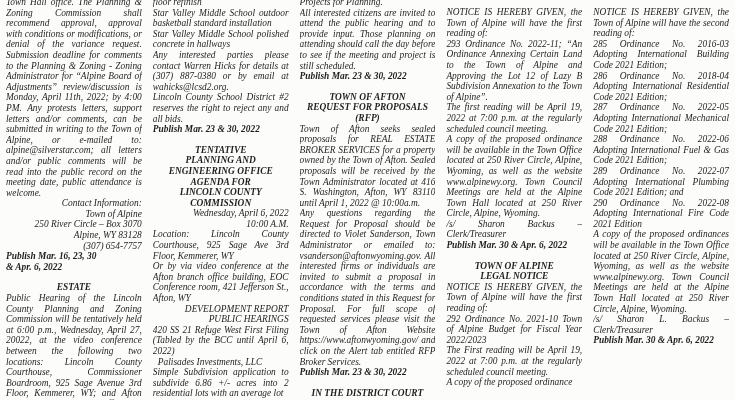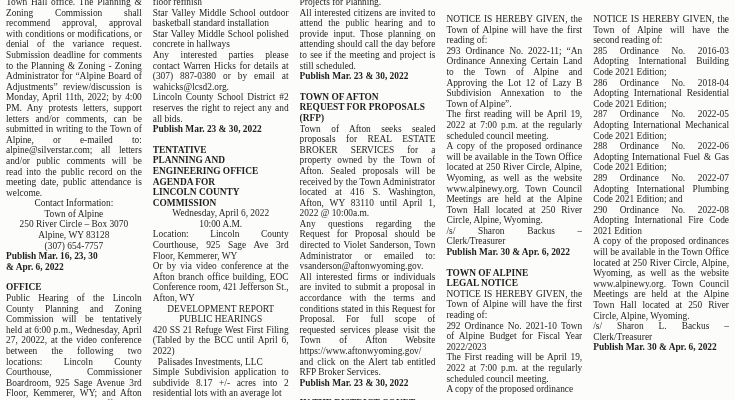--- a/index.html
+++ b/index.html
@@ -15,33 +15,34 @@
   }
   .page {
     width: 735px;
     height: 400px;
     box-sizing: border-box;
     padding: 0 6px;
     display: grid;
     grid-template-columns: repeat(5, 1fr);
     column-gap: 11px;
     overflow: hidden;
+    font-style: italic;
   }
   .col { overflow: hidden; }
   .col.clip-top { margin-top: -3px; }
-  .col.low-top  { margin-top: 14px; }
+  .col.low-top  { margin-top: 7px; }
   .blk { margin: 0; }
   .blk.para {
     text-align: justify;
     text-justify: inter-word;
   }
-  .blk.line { text-align: center; }
+  .blk.line { text-align: right; }
   .blk.heading {
     font-weight: 700;
-    text-align: left;
+    text-align: center;
     white-space: pre-line;
     margin-top: 10px;
   }
   .blk.publish {
     font-weight: 700;
     text-align: left;
     white-space: pre-line;
     margin-bottom: 10px;
   }
   .blk.indent { padding-left: 5px; }
@@ -52,21 +53,21 @@
 <main class="page" id="columns">
     <div class="col clip-top">
       <p class="blk para">Town Hall office.  The Planning &amp; Zoning Commission shall recommend approval, approval with conditions or modifications, or denial of the variance request. Submission deadline for comments to the Planning &amp; Zoning - Zoning Administrator for “Alpine Board of Adjustments” review/discussion is Monday, April 11th, 2022; by 4:00 PM.  Any protests letters, support letters and/or comments, can be submitted in writing to the Town of Alpine, or e-mailed to: alpine@silverstar.com; all letters and/or public comments will be read into the public record on the meeting date, public attendance is welcome.</p>
       <p class="blk line">Contact Information:</p>
       <p class="blk line">Town of Alpine</p>
       <p class="blk line">250 River Circle – Box 3070</p>
       <p class="blk line">Alpine, WY  83128</p>
       <p class="blk line">(307) 654-7757</p>
       <p class="blk publish">Publish Mar. 16, 23, 30
 &amp; Apr. 6, 2022</p>
-      <p class="blk heading">OFFICE</p>
+      <p class="blk heading">ESTATE</p>
       <p class="blk para">Public Hearing of the Lincoln County Planning and Zoning Commission will be tentatively held at 6:00 p.m., Wednesday, April 27, 20022, at the video conference between the following two locations:  Lincoln County Courthouse, Commissioner Boardroom, 925 Sage Avenue 3rd Floor, Kemmerer, WY; and Afton Planning &amp; Engineering Office,</p>
     </div>
     <div class="col clip-top">
       <p class="blk para">floor refinish</p>
       <p class="blk para">Star Valley Middle School outdoor basketball standard installation</p>
       <p class="blk para">Star Valley Middle School polished concrete in hallways</p>
       <p class="blk para">Any interested parties please contact Warren Hicks for details at (307) 887-0380 or by email at wahicks@lcsd2.org.</p>
       <p class="blk para">Lincoln County School District #2 reserves the right to reject any and all bids.</p>
       <p class="blk publish">Publish Mar. 23 &amp; 30, 2022</p>
       <p class="blk heading">TENTATIVE
@@ -76,21 +77,21 @@
 LINCOLN COUNTY
 COMMISSION</p>
       <p class="blk line">Wednesday, April 6, 2022</p>
       <p class="blk line">10:00 A.M.</p>
       <p class="blk para">Location: Lincoln County Courthouse, 925 Sage Ave 3rd Floor, Kemmerer, WY</p>
       <p class="blk para">Or by via video conference at the Afton branch office building, EOC Conference room, 421 Jefferson St., Afton, WY</p>
       <p class="blk line">DEVELOPMENT REPORT</p>
       <p class="blk line">PUBLIC HEARINGS</p>
       <p class="blk para">420 SS 21 Refuge West First Filing (Tabled by the BCC until April 6, 2022)</p>
       <p class="blk para indent">Palisades Investments, LLC</p>
-      <p class="blk para">Simple Subdivision application to subdivide 8.17 +/- acres into 2 residential lots with an average lot</p>
+      <p class="blk para">Simple Subdivision application to subdivide 6.86 +/- acres into 2 residential lots with an average lot</p>
     </div>
     <div class="col clip-top">
       <p class="blk para">Projects for Planning.</p>
       <p class="blk para">All interested citizens are invited to attend the public hearing and to provide input.  Those planning on attending should call the day before to see if the meeting and project is still scheduled.</p>
       <p class="blk publish">Publish Mar. 23 &amp; 30, 2022</p>
       <p class="blk heading">TOWN OF AFTON
 REQUEST FOR PROPOSALS
 (RFP)</p>
       <p class="blk para">Town of Afton seeks sealed proposals for REAL ESTATE BROKER SERVICES for a property owned by the Town of Afton. Sealed proposals will be received by the Town Administrator located at 416 S. Washington, Afton, WY 83110 until April 1, 2022 @ 10:00a.m.</p>
       <p class="blk para">Any questions regarding the Request for Proposal should be directed to Violet Sanderson, Town Administrator or emailed to: vsanderson@aftonwyoming.gov. All interested firms or individuals are invited to submit a proposal in accordance with the terms and conditions stated in this Request for Proposal. For full scope of requested services please visit the Town of Afton Website https://www.aftonwyoming.gov/ and click on the Alert tab entitled RFP Broker Services.</p>

